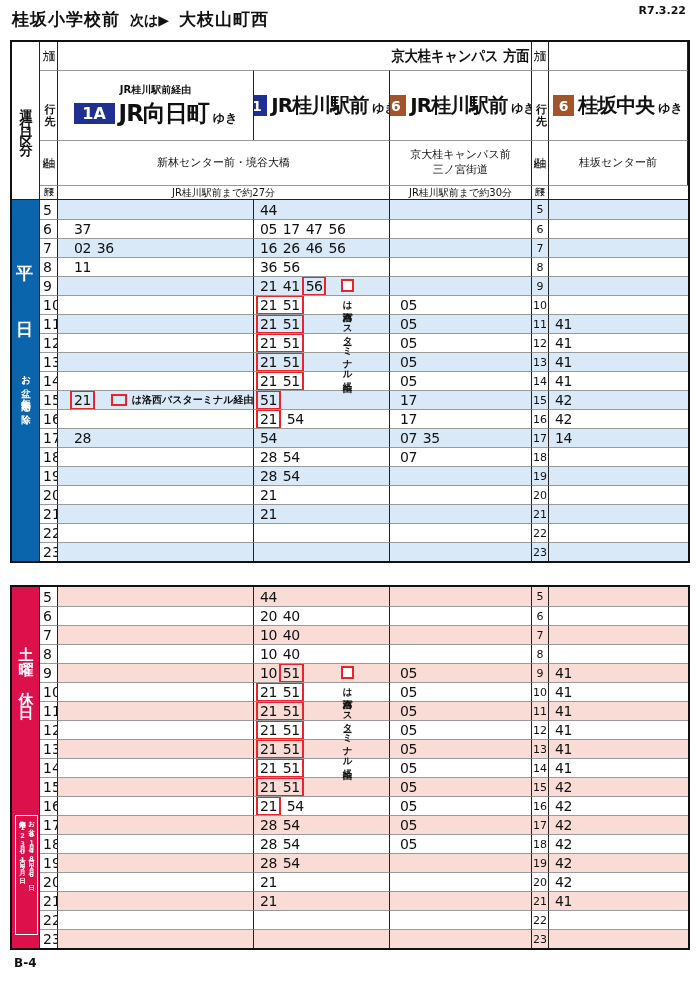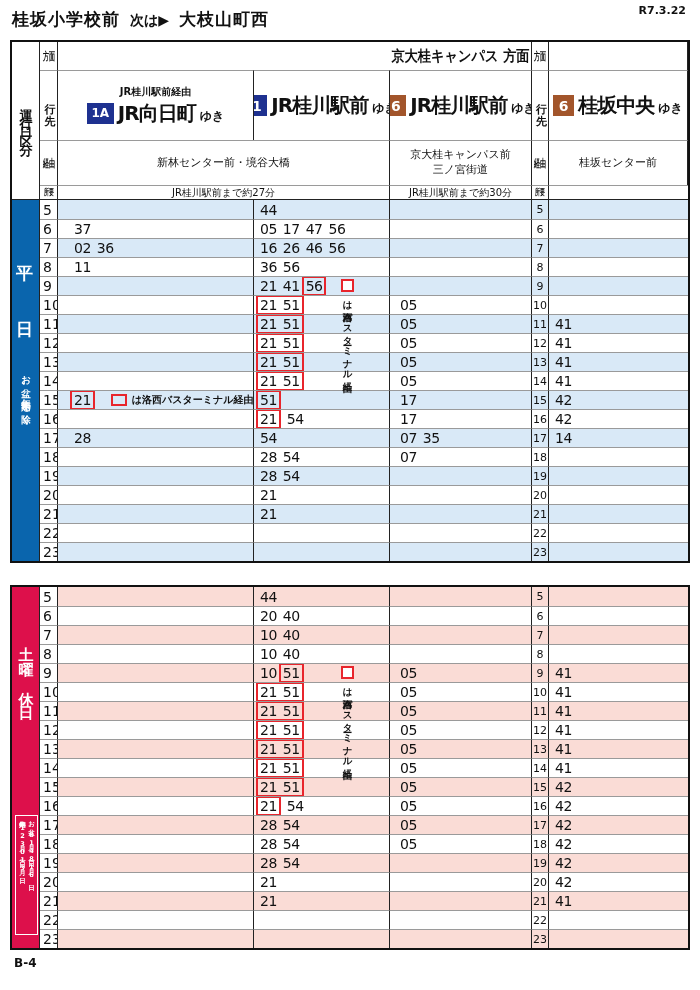--- a/index.html
+++ b/index.html
@@ -26,21 +26,21 @@
   .kubun{writing-mode:vertical-rl;text-orientation:upright;font-size:13px;font-weight:bold;letter-spacing:9px;}
   .dirhdr{justify-content:flex-end;font-size:19px;font-weight:bold;letter-spacing:2px;margin-top:30px;}
   .dirhdr2{justify-content:center;font-size:15px;font-weight:bold;white-space:nowrap;}
   .dest{flex-direction:column;justify-content:center;gap:1px;}
   .dest .small-note{font-size:10px;font-weight:bold;}
   .destline{display:flex;align-items:center;gap:4px;white-space:nowrap;}
   .badge{display:inline-flex;align-items:center;justify-content:center;width:21px;height:21px;
          color:#fff;font-weight:bold;font-size:14px;flex:none;}
   .b-blue{background:#1e3190;}
   .b-brown{background:#a2552b;}
-  .dname-xl{font-size:20px;font-weight:bold;letter-spacing:-1px;}
+  .dname-xl{font-size:23px;font-weight:bold;letter-spacing:-1px;}
   .dname-l{font-size:20px;font-weight:bold;letter-spacing:-1px;}
   .yuki{font-size:12px;font-weight:bold;align-self:flex-end;padding-bottom:2px;}
   .via{flex-direction:column;justify-content:center;font-size:11px;line-height:1.35;text-align:center;}
   .shoyo{justify-content:center;font-size:10px;}
   .redrect{display:inline-block;width:16px;height:9px;border:2px solid #e8252c;vertical-align:middle;margin-right:2px;}
   .redrect.smallr{width:12px;height:8px;}
 
   
   .hcell{justify-content:flex-start;padding-left:3px;font-size:14px;background:#fff;}
   .h2cell{justify-content:center;font-size:11px;padding:0;}
@@ -104,21 +104,21 @@
           <span class="sq">方面</span>
         </div>
       <div class="cell"></div>
 
       <div class="cell lab rowline" style="justify-content:center;">
           <span class="vlab">行先</span>
         </div>
       <div class="cell dest rowline">
         <span class="small-note">JR桂川駅前経由</span>
         <span class="destline">
-          <span class="badge b-blue" style="width:27px;font-size:12px;">1A</span>
+          <span class="badge b-blue" style="width:41px;font-size:16px;">1A</span>
           <span class="dname-xl">JR向日町</span>
           <span class="yuki">ゆき</span>
         </span>
       </div>
       <div class="cell dest rowline">
         <span class="destline">
           <span class="badge b-blue">1</span>
           <span class="dname-l">JR桂川駅前</span>
           <span class="yuki">ゆき</span>
         </span>

